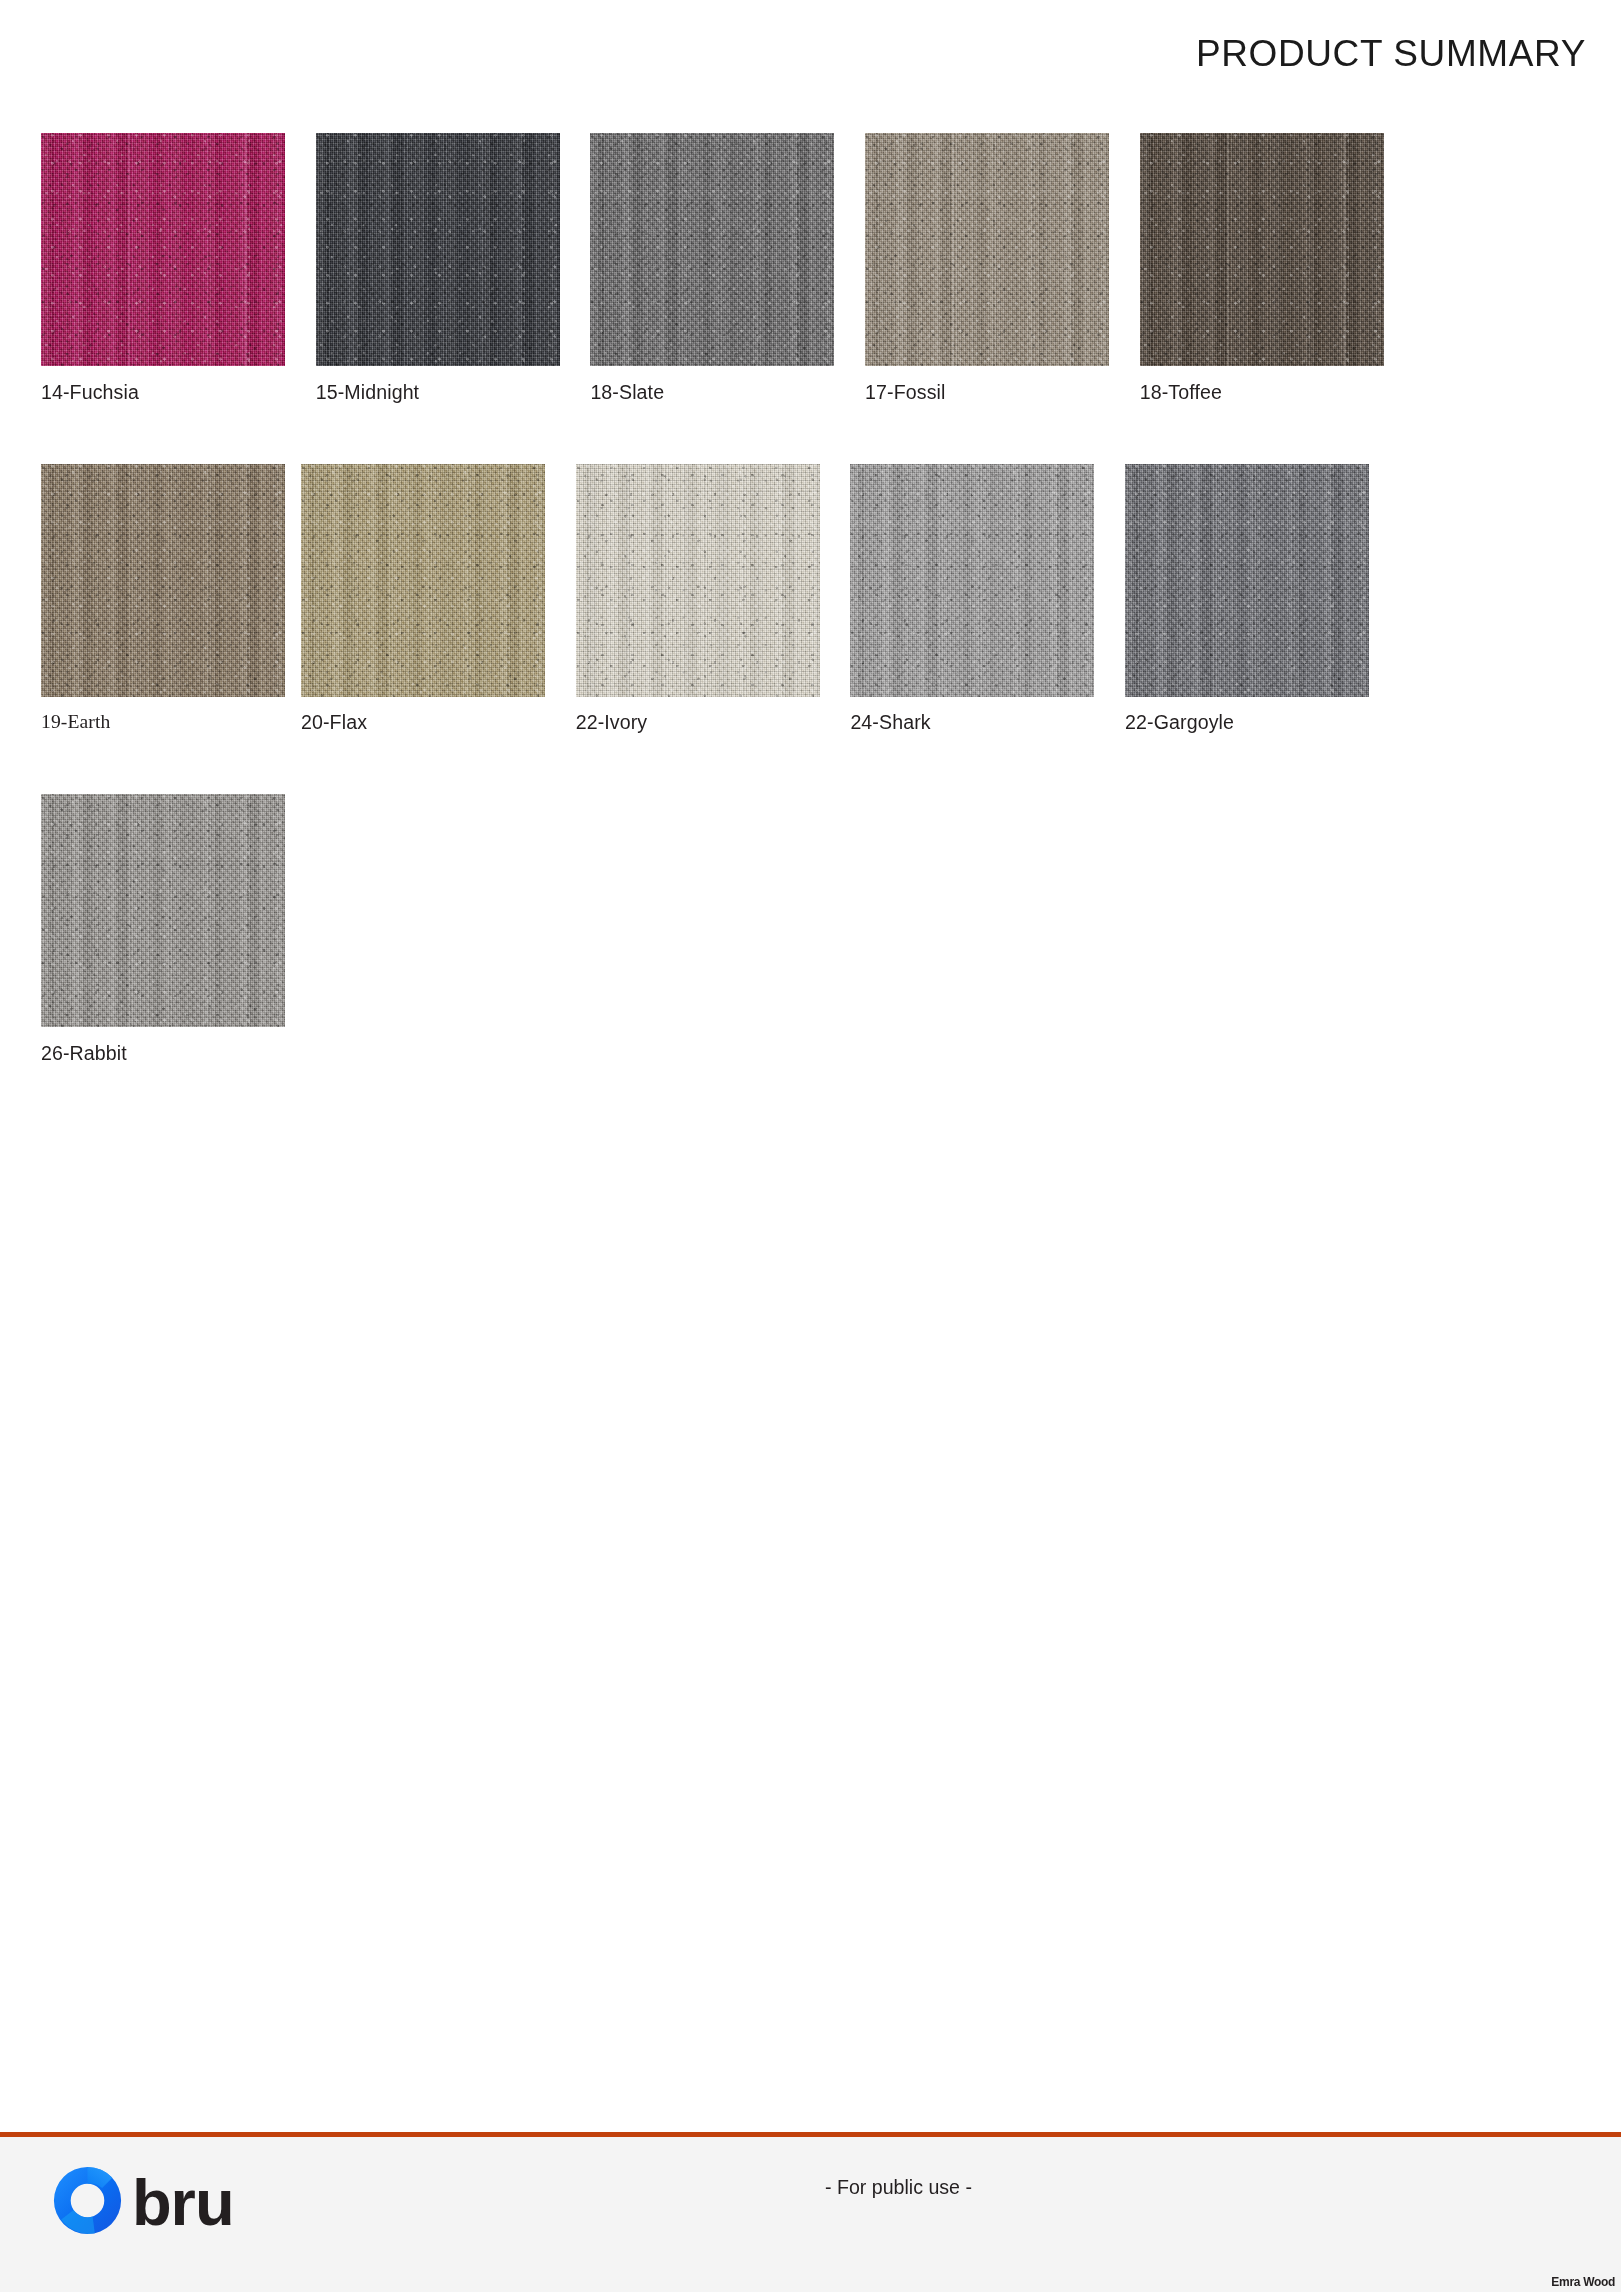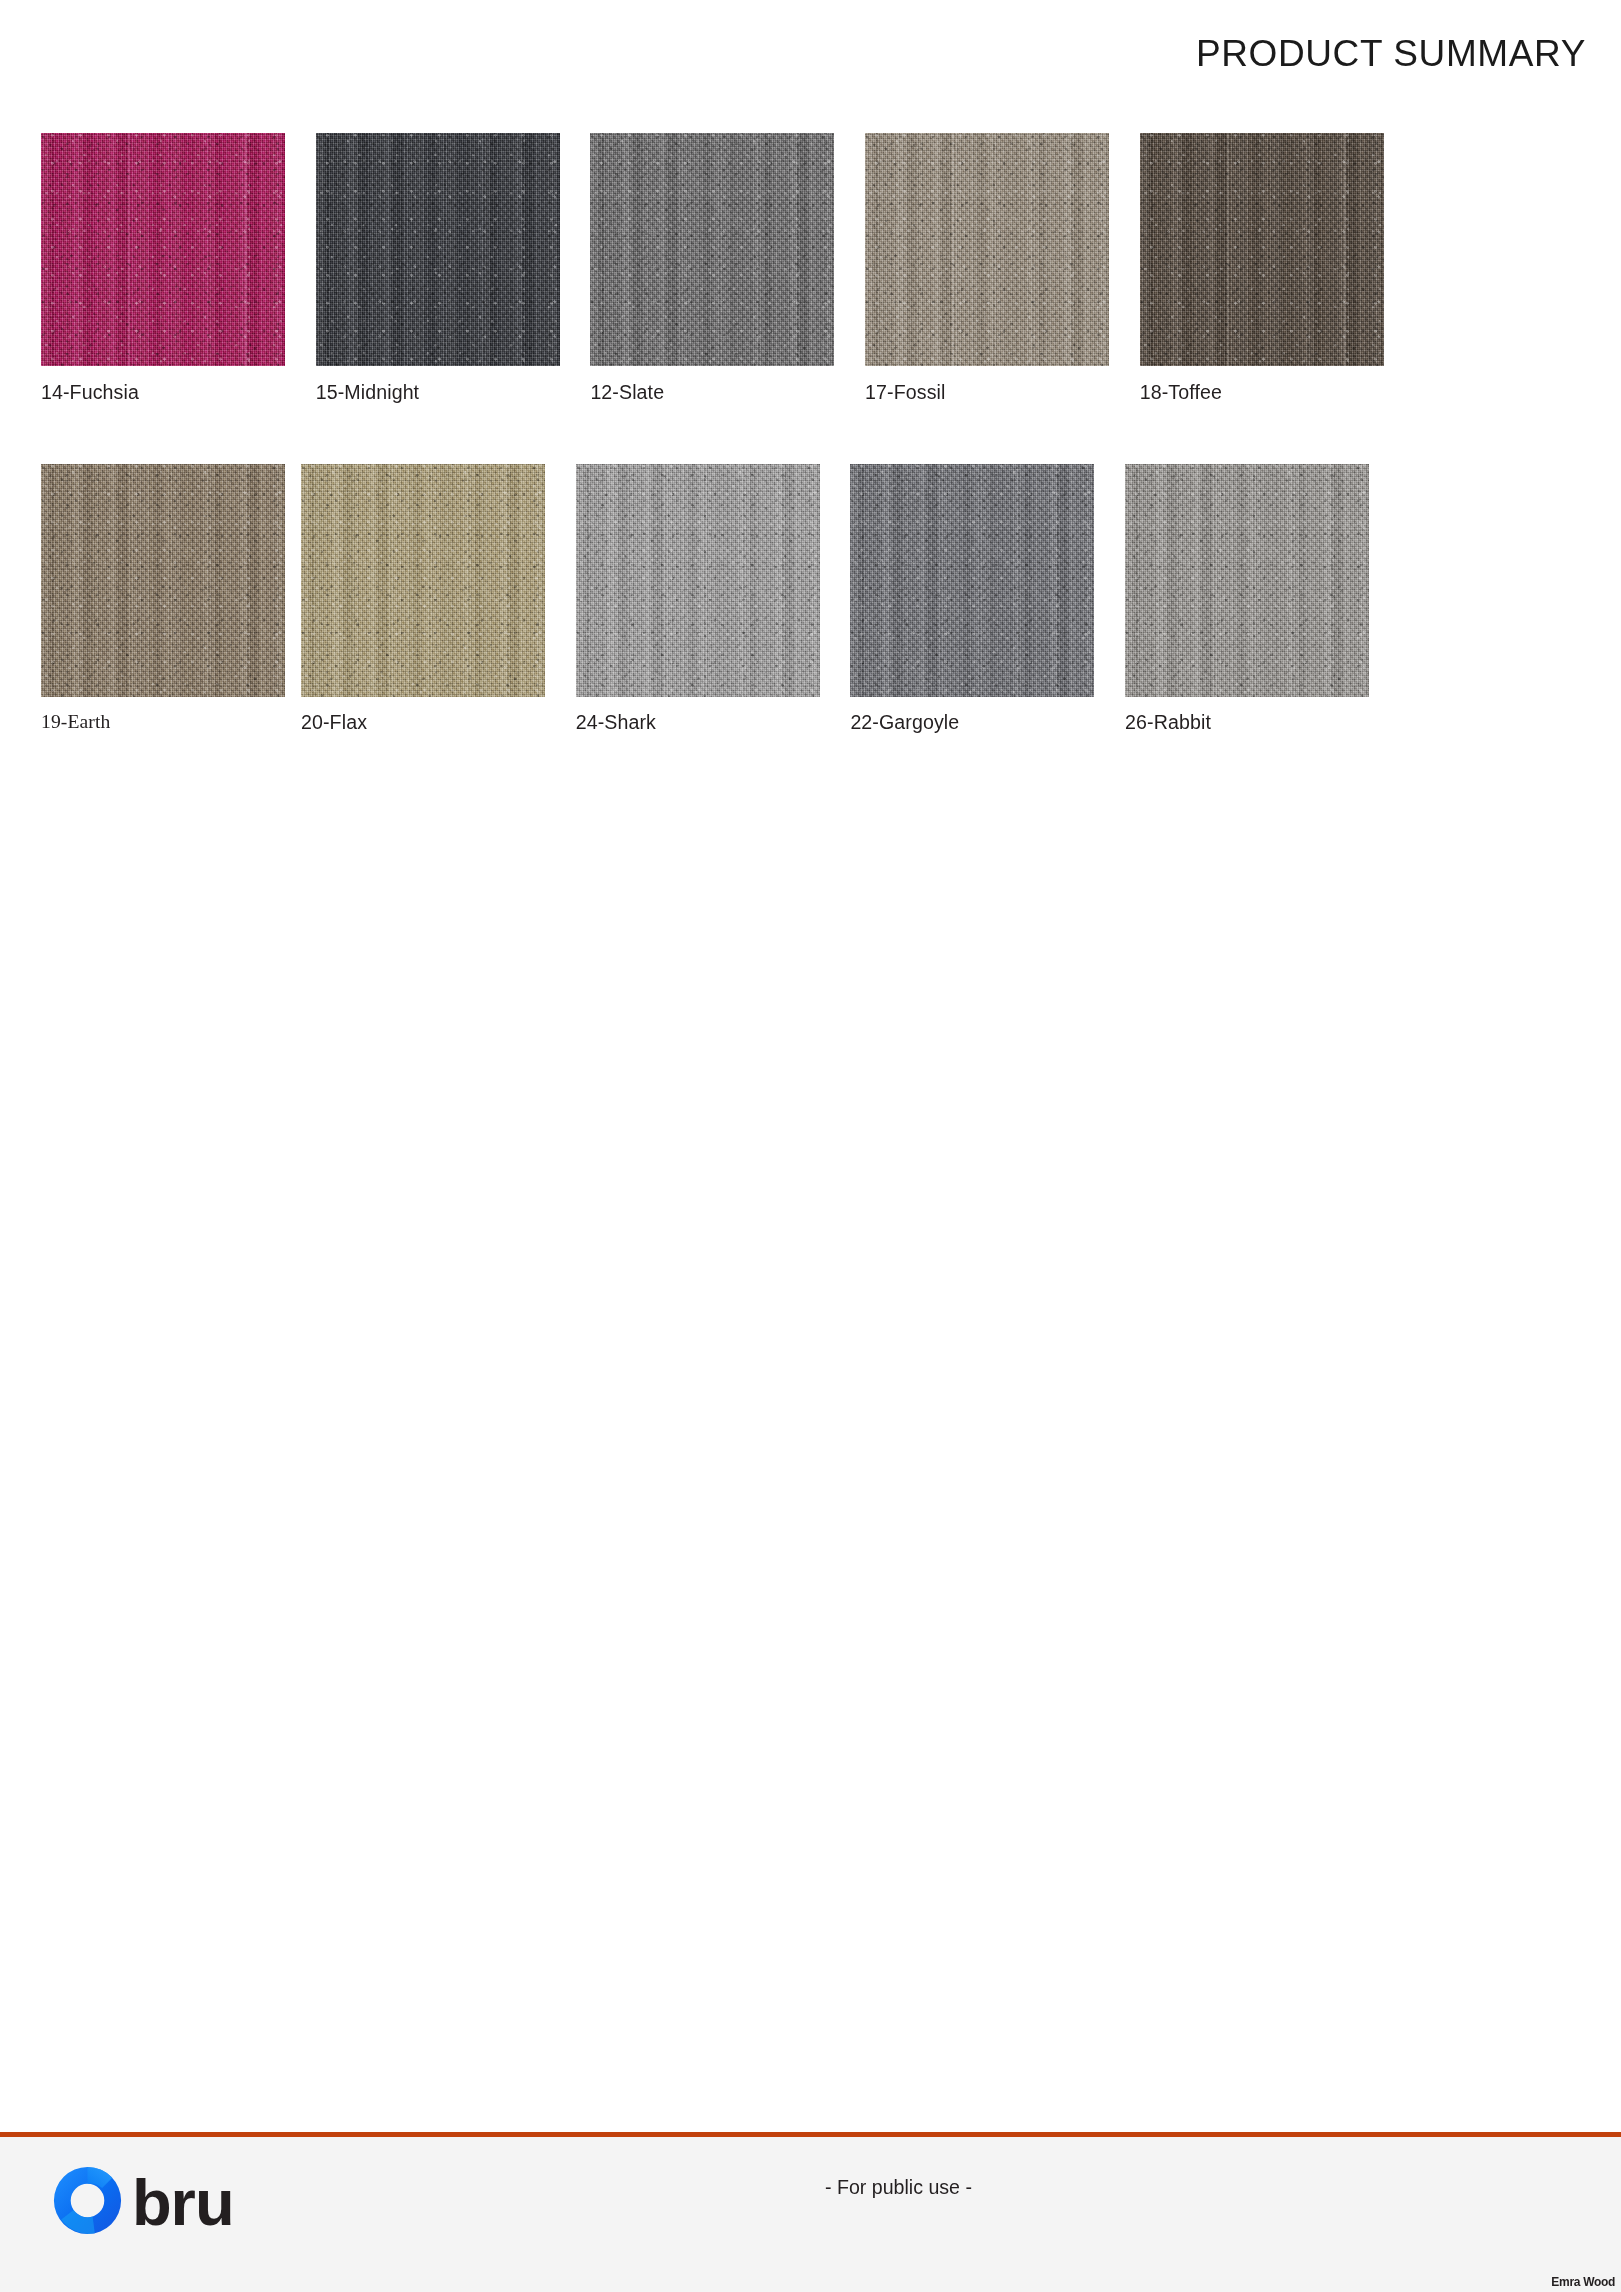--- a/index.html
+++ b/index.html
@@ -227,21 +227,21 @@
         <div class="swatch-speckle"></div>
         <div class="swatch-sheen"></div>
       </div>
       <div class="swatch-label">15-Midnight</div>
     </div>
     <div class="swatch-cell">
       <div class="swatch-tile" style="background-color: rgb(108, 107, 108);">
         <div class="swatch-speckle"></div>
         <div class="swatch-sheen"></div>
       </div>
-      <div class="swatch-label">12-Slate</div>
+      <div class="swatch-label">18-Slate</div>
     </div>
     <div class="swatch-cell">
       <div class="swatch-tile" style="background-color: rgb(153, 141, 125);">
         <div class="swatch-speckle"></div>
         <div class="swatch-sheen"></div>
       </div>
       <div class="swatch-label">17-Fossil</div>
     </div>
     <div class="swatch-cell">
       <div class="swatch-tile" style="background-color: rgb(81, 69, 58);">
@@ -256,20 +256,27 @@
         <div class="swatch-sheen"></div>
       </div>
       <div class="swatch-label">19-Earth</div>
     </div>
     <div class="swatch-cell">
       <div class="swatch-tile" style="background-color: rgb(176, 161, 121);">
         <div class="swatch-speckle"></div>
         <div class="swatch-sheen"></div>
       </div>
       <div class="swatch-label">20-Flax</div>
+    </div>
+    <div class="swatch-cell">
+      <div class="swatch-tile" style="background-color: rgb(223, 218, 205);">
+        <div class="swatch-speckle"></div>
+        <div class="swatch-sheen"></div>
+      </div>
+      <div class="swatch-label">22-Ivory</div>
     </div>
     <div class="swatch-cell">
       <div class="swatch-tile" style="background-color: rgb(161, 160, 160);">
         <div class="swatch-speckle"></div>
         <div class="swatch-sheen"></div>
       </div>
       <div class="swatch-label">24-Shark</div>
     </div>
     <div class="swatch-cell">
       <div class="swatch-tile" style="background-color: rgb(111, 112, 118);">

